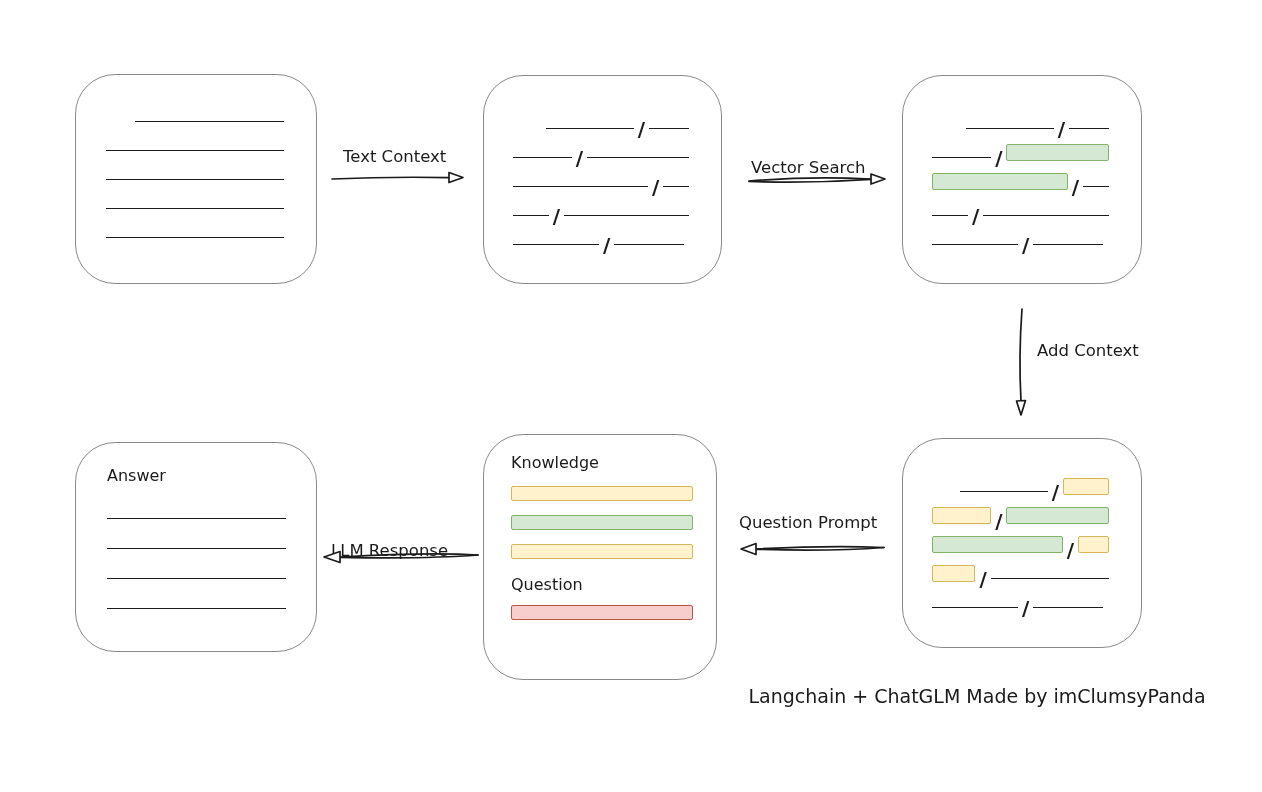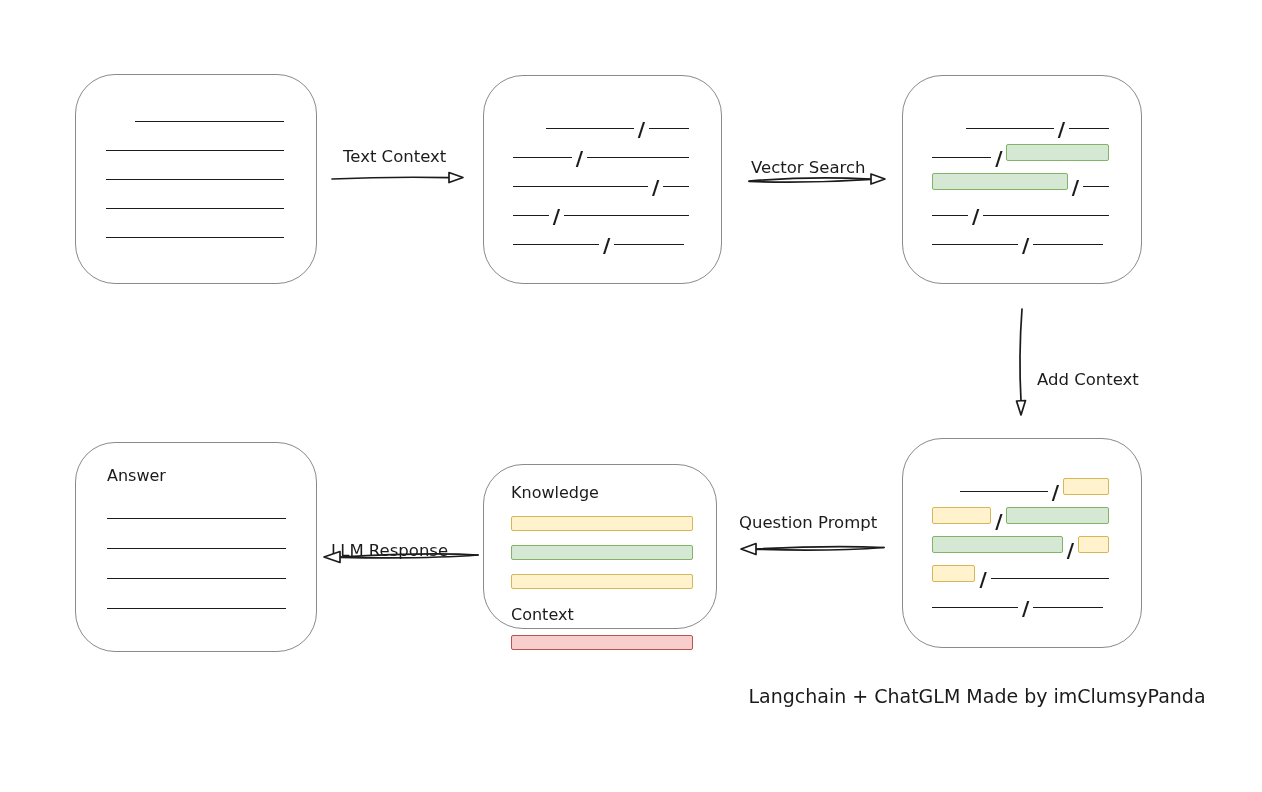--- a/index.html
+++ b/index.html
@@ -189,29 +189,29 @@
           <span class="seg-line" style="width: 120px;"></span>
         </div>
         <div class="chunk-row">
           <span class="seg-line" style="width: 86px;"></span>
           <span class="slash">/</span>
           <span class="seg-line" style="width: 70px;"></span>
         </div>
       </div>
   </div>
 
-  <div class="box" style="left:483px; top:464px; width:234px; height:165px">
+  <div class="box" style="left:483px; top:434px; width:234px; height:246px">
     <div class="prompt-inner">
       <div class="box-label">Knowledge</div>
       <div class="bars">
           <div class="bar yellow"></div>
           <div class="bar green"></div>
           <div class="bar yellow"></div>
         </div>
-      <div class="box-label question">Context</div>
+      <div class="box-label question">Question</div>
       <div class="bars q-bars">
           <div class="bar red"></div>
         </div>
     </div>
   </div>
 
   <div class="box" style="left:75px; top:442px; width:242px; height:210px">
     <div class="answer-inner">
       <div class="box-label">Answer</div>
       <div class="rows answer-rows">
@@ -237,21 +237,21 @@
     <path class="head" d="M119,5.5 L133,10.5 L119,15.5 Z"></path>
   </svg>
 
   <div class="arrow-label" style="left:751px; top:158px">Vector Search</div>
   <svg class="arrow" style="left:746px; top:169px" width="142" height="22" viewBox="0 0 142 22">
     <path d="M3,12 Q64,7 125,10"></path>
     <path d="M3,12.5 Q64,14.5 125,10.3"></path>
     <path class="head" d="M125,5 L139,10 L125,15 Z"></path>
   </svg>
 
-  <div class="arrow-label" style="left:1037px; top:370px">Add Context</div>
+  <div class="arrow-label" style="left:1037px; top:341px">Add Context</div>
   <svg class="arrow" style="left:1008px; top:306px" width="26" height="112" viewBox="0 0 26 112">
     <path d="M14,3 Q10.5,50 13,95"></path>
     <path class="head" d="M8.5,95 L13,109 L17.5,94.5 Z"></path>
   </svg>
 
   <div class="arrow-label" style="left:739px; top:513px">Question Prompt</div>
   <svg class="arrow" style="left:736px; top:538px" width="152" height="22" viewBox="0 0 152 22">
     <path d="M148,9.5 Q95,7 20,11"></path>
     <path d="M148,9.5 Q95,13.5 20,11.3"></path>
     <path class="head" d="M20,5.5 L5,11 L20,16.5 Z"></path>

